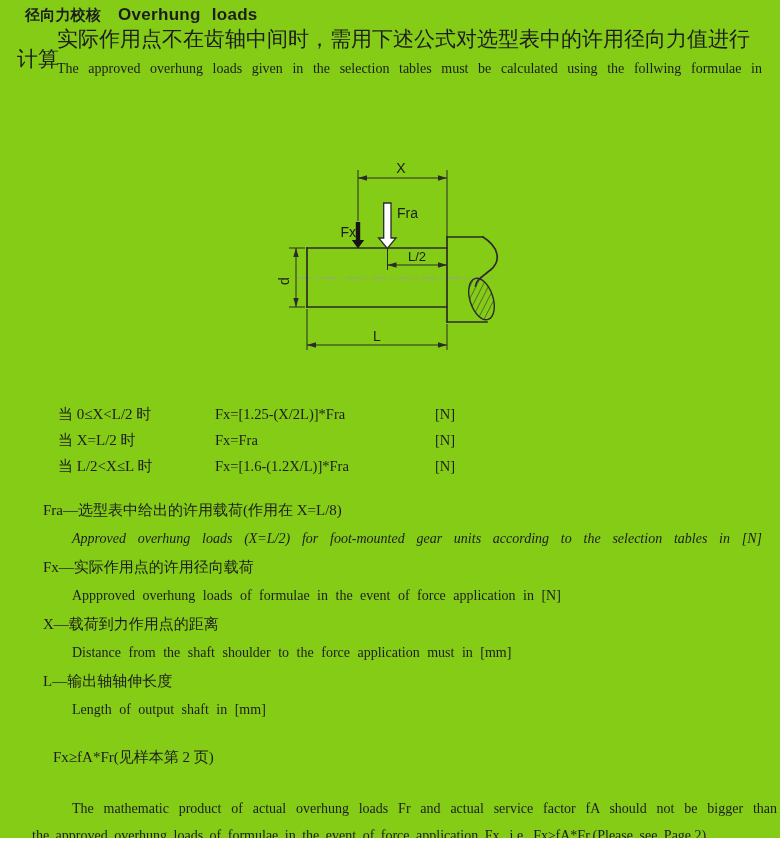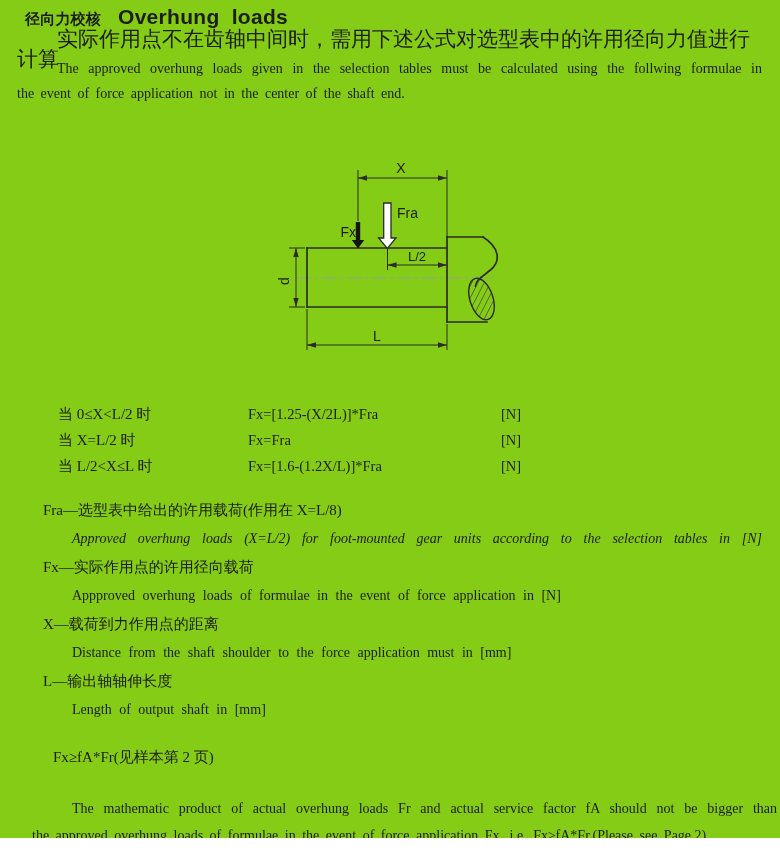--- a/index.html
+++ b/index.html
@@ -3,30 +3,30 @@
 <meta charset="utf-8">
 <style>
   html,body{margin:0;padding:0;background:#fff;}
   #page{
     position:relative;width:780px;height:838px;background:#84cc16;
     font-family:"Liberation Serif","DejaVu Serif",serif;color:#1d1d1d;overflow:hidden;
   }
   
   #title-row{position:absolute;left:25px;top:5px;display:flex;align-items:baseline;}
   #title-zh{font-weight:bold;font-size:15px;letter-spacing:0.2px;font-family:"Liberation Sans","DejaVu Sans",sans-serif;}
-  #title-en{font-weight:bold;font-size:21px;margin-left:17px;word-spacing:6px;letter-spacing:0.3px;
+  #title-en{font-weight:bold;font-size:17px;margin-left:17px;word-spacing:6px;letter-spacing:0.3px;
             font-family:"Liberation Sans","DejaVu Sans",sans-serif;text-align:right;}
   
   #intro-zh{position:absolute;left:17px;top:29px;width:745px;font-size:21px;line-height:20px;text-indent:40px;}
   #intro-en{position:absolute;left:17px;top:56px;width:745px;font-size:14px;line-height:25px;}
   .jline{text-align:justify;text-align-last:justify;text-indent:40px;}
   .nline{text-align:left;word-spacing:3px;}
   
   #formula-block{position:absolute;left:58px;top:402px;width:480px;font-size:14.5px;}
-  .formula-row{display:grid;grid-template-columns:157px 220px auto;height:25.7px;align-items:center;gap:33px;}
+  .formula-row{display:grid;grid-template-columns:157px 220px auto;height:25.7px;align-items:center;}
   .f-cond{font-size:15px;}
   
   #def-block{position:absolute;left:43px;top:496px;width:719px;}
   .def-term{font-size:15px;line-height:28.5px;height:28.5px;}
   .def-desc{font-size:14px;line-height:28.5px;height:28.5px;padding-left:29px;word-spacing:4px;}
   .def-desc.justified{text-align:justify;text-align-last:justify;word-spacing:normal;font-style:italic;}
   
   #note-zh{position:absolute;left:17px;top:745px;width:745px;font-size:16px;line-height:24px;}
   #note-zh .zl1{text-indent:40px;}
   #note-zh .zl2{padding-left:36px;font-size:15px;}
@@ -41,21 +41,20 @@
 <div id="page">
 
   <div id="title-row">
     <span id="title-zh">径向力校核</span>
     <span id="title-en">Overhung loads</span>
   </div>
 
   <div id="intro-zh">实际作用点不在齿轴中间时，需用下述公式对选型表中的许用径向力值进行计算</div>
   <div id="intro-en">
     <div class="jline">The approved overhung loads given in the selection tables must be calculated using the follwing formulae in</div>
-    <div class="nline">the event of force application not in the center of the shaft end.</div>
   </div>
 
   <svg id="diagram" width="300" height="220" viewBox="0 0 300 220">
     <defs>
       <pattern id="hatch" width="5.5" height="5.5" patternUnits="userSpaceOnUse" patternTransform="rotate(45)">
         <line x1="0" y1="0" x2="0" y2="5.5" stroke="#3a3a3a" stroke-width="1.2"></line>
       </pattern>
     </defs>
 
     <line x1="27" y1="128" x2="224" y2="128" stroke="#9c9c9c" stroke-width="1.1" stroke-dasharray="14 4 3 4"></line>

